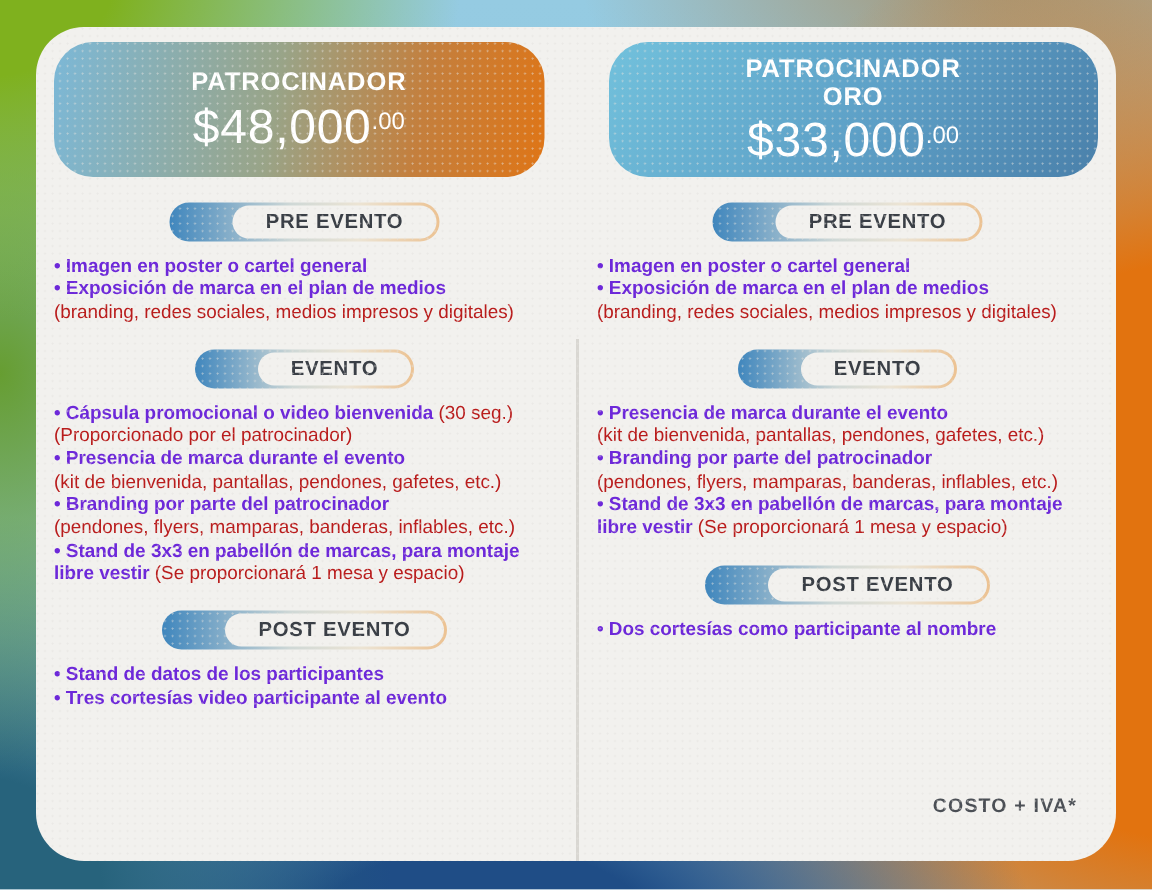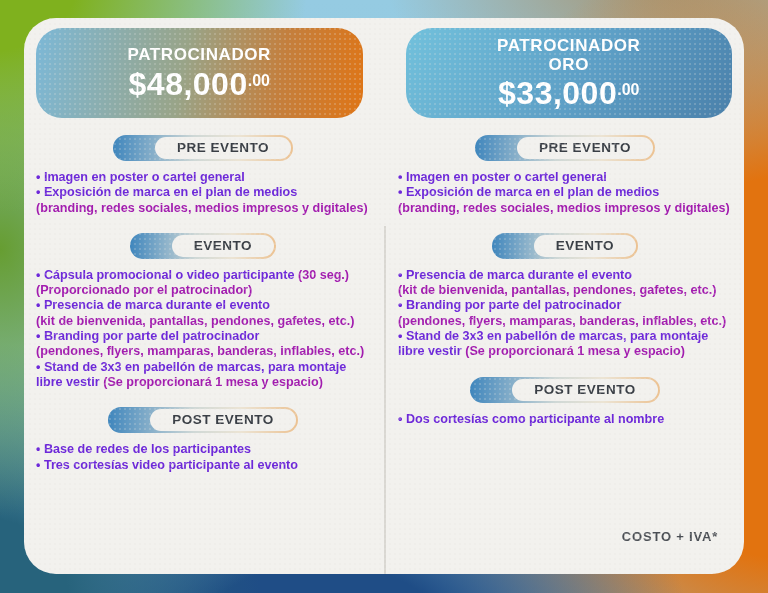--- a/index.html
+++ b/index.html
@@ -29,40 +29,40 @@
     background-size:5px 5px;
   }
   .headers{display:flex;gap:43px;margin:10px 12px 0;}
   .hdr{
     flex:1;height:90px;border-radius:26px;color:#fff;text-align:center;
     display:flex;flex-direction:column;align-items:center;justify-content:center;
   }
   .hdr-platino{background:linear-gradient(100deg,#7cb8d7 0%,#99a488 45%,#c47f3d 74%,#df7516 100%);}
   .hdr-oro{background:linear-gradient(125deg,#72c1dc 0%,#5d9fc6 55%,#4a80aa 100%);}
   .hdr .t{font-size:17px;font-weight:800;letter-spacing:.6px;line-height:1.1;}
-  .hdr .price{font-size:32px;font-weight:700;letter-spacing:.5px;margin-top:3px;line-height:1;}
+  .hdr .price{font-size:32px;font-weight:400;letter-spacing:.5px;margin-top:3px;line-height:1;}
   .hdr .price sup{font-size:16px;vertical-align:9px;letter-spacing:0;}
   .content{position:relative;display:flex;margin:0 12px;}
   .divider{position:absolute;left:50%;top:108px;bottom:-420px;width:1.5px;background:#d9d7d2;}
   .col{width:50%;box-sizing:border-box;}
   .col.left{padding-right:14px;}
   .col.right{padding-left:14px;}
   .badge-row{text-align:center;margin:17px 0 9px;}
   .badge{
     display:inline-block;padding:2px;border-radius:999px;
     background:linear-gradient(90deg,#3f86bd 0%,#cfd8d6 45%,#ece4d4 70%,#ecc292 100%);
   }
   .badge .in{
     display:block;border-radius:999px;background:#f2f1ee;
     padding:3px 22px 4px;font-size:13.5px;font-weight:800;
     letter-spacing:.5px;color:#3a3f46;margin-left:40px;
   }
   .lines{font-size:12.6px;line-height:15.3px;}
   .line .b{font-weight:700;color:#6d28d9;}
-  .line .r{font-weight:700;color:#a21caf;}
+  .line .r{font-weight:400;color:#b91c1c;}
   .cost-note{
     position:absolute;right:26px;bottom:30px;
     font-size:13px;font-weight:800;letter-spacing:.8px;color:#4b4f55;
   }
 </style>
 </head>
 <body>
 
 <div class="frame">
   <div class="card">
@@ -93,34 +93,34 @@
         <div class="lines">
             <div class="line"><span class="b">• Imagen en poster o cartel general</span></div>
             <div class="line"><span class="b">• Exposición de marca en el plan de medios</span></div>
             <div class="line"><span class="r">(branding, redes sociales, medios impresos y digitales)</span></div>
           </div>
 
         <div class="badge-row">
           <span class="badge"><span class="in">EVENTO</span></span>
         </div>
         <div class="lines">
-            <div class="line"><span class="b">• Cápsula promocional o video participante</span><span class="r"> (30 seg.)</span></div>
+            <div class="line"><span class="b">• Cápsula promocional o video bienvenida</span><span class="r"> (30 seg.)</span></div>
             <div class="line"><span class="r">(Proporcionado por el patrocinador)</span></div>
             <div class="line"><span class="b">• Presencia de marca durante el evento</span></div>
             <div class="line"><span class="r">(kit de bienvenida, pantallas, pendones, gafetes, etc.)</span></div>
             <div class="line"><span class="b">• Branding por parte del patrocinador</span></div>
             <div class="line"><span class="r">(pendones, flyers, mamparas, banderas, inflables, etc.)</span></div>
             <div class="line"><span class="b">• Stand de 3x3 en pabellón de marcas, para montaje libre vestir</span><span class="r"> (Se proporcionará 1 mesa y espacio)</span></div>
           </div>
 
         <div class="badge-row">
           <span class="badge"><span class="in">POST EVENTO</span></span>
         </div>
         <div class="lines">
-            <div class="line"><span class="b">• Base de redes de los participantes</span></div>
+            <div class="line"><span class="b">• Stand de datos de los participantes</span></div>
             <div class="line"><span class="b">• Tres cortesías video participante al evento</span></div>
           </div>
       </div>
 
       <div class="col right">
         <div class="badge-row">
           <span class="badge"><span class="in">PRE EVENTO</span></span>
         </div>
         <div class="lines">
             <div class="line"><span class="b">• Imagen en poster o cartel general</span></div>

